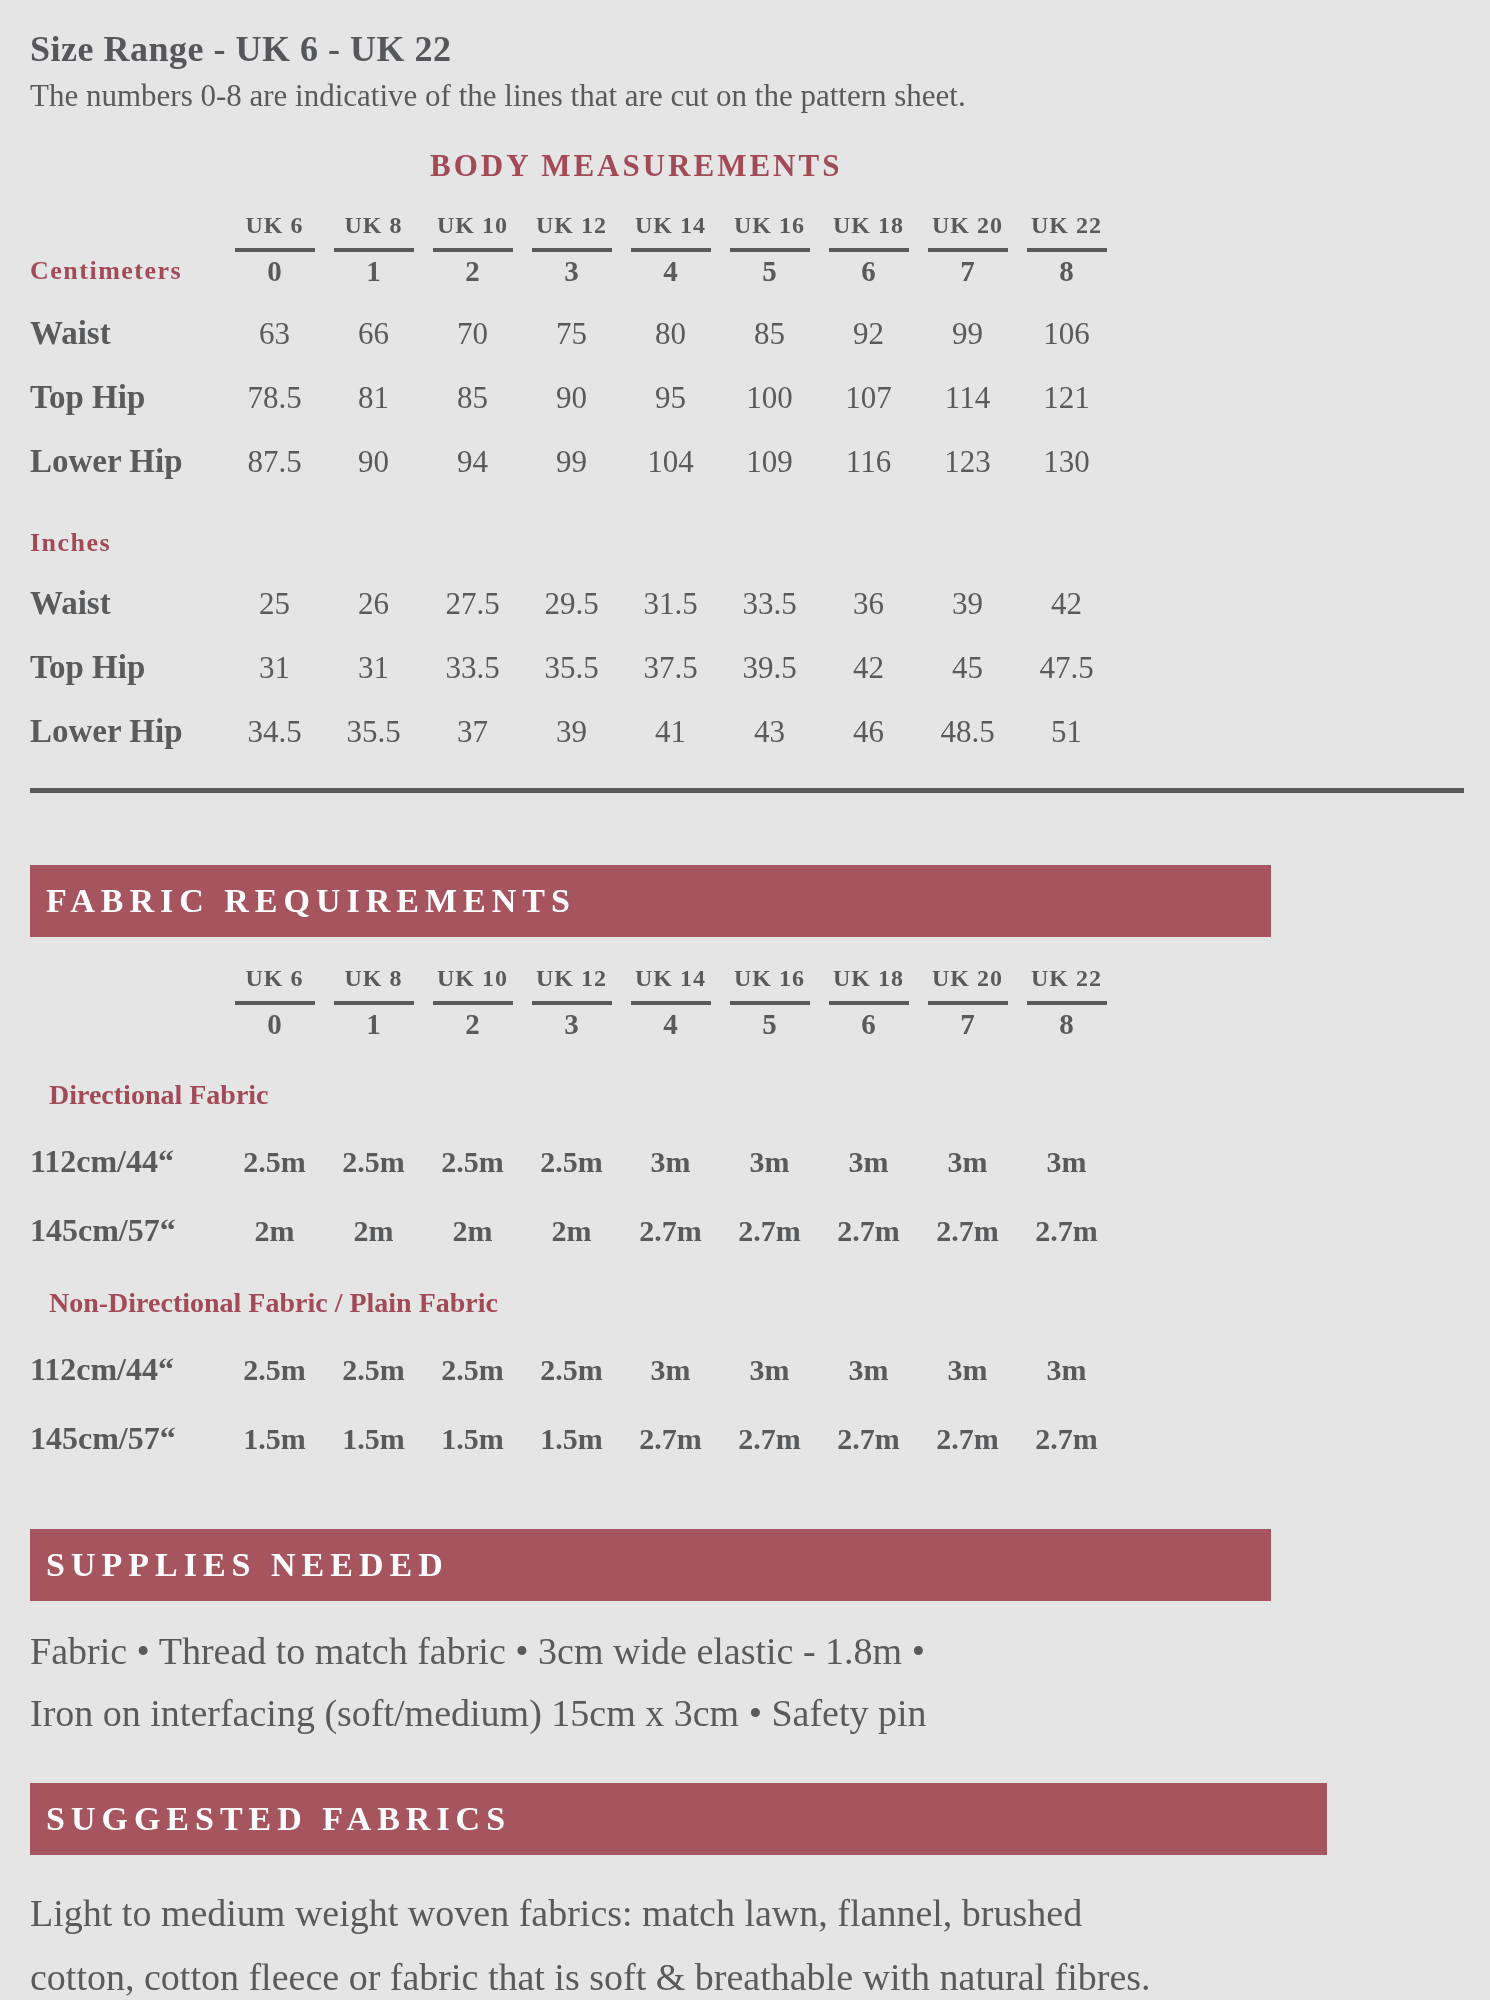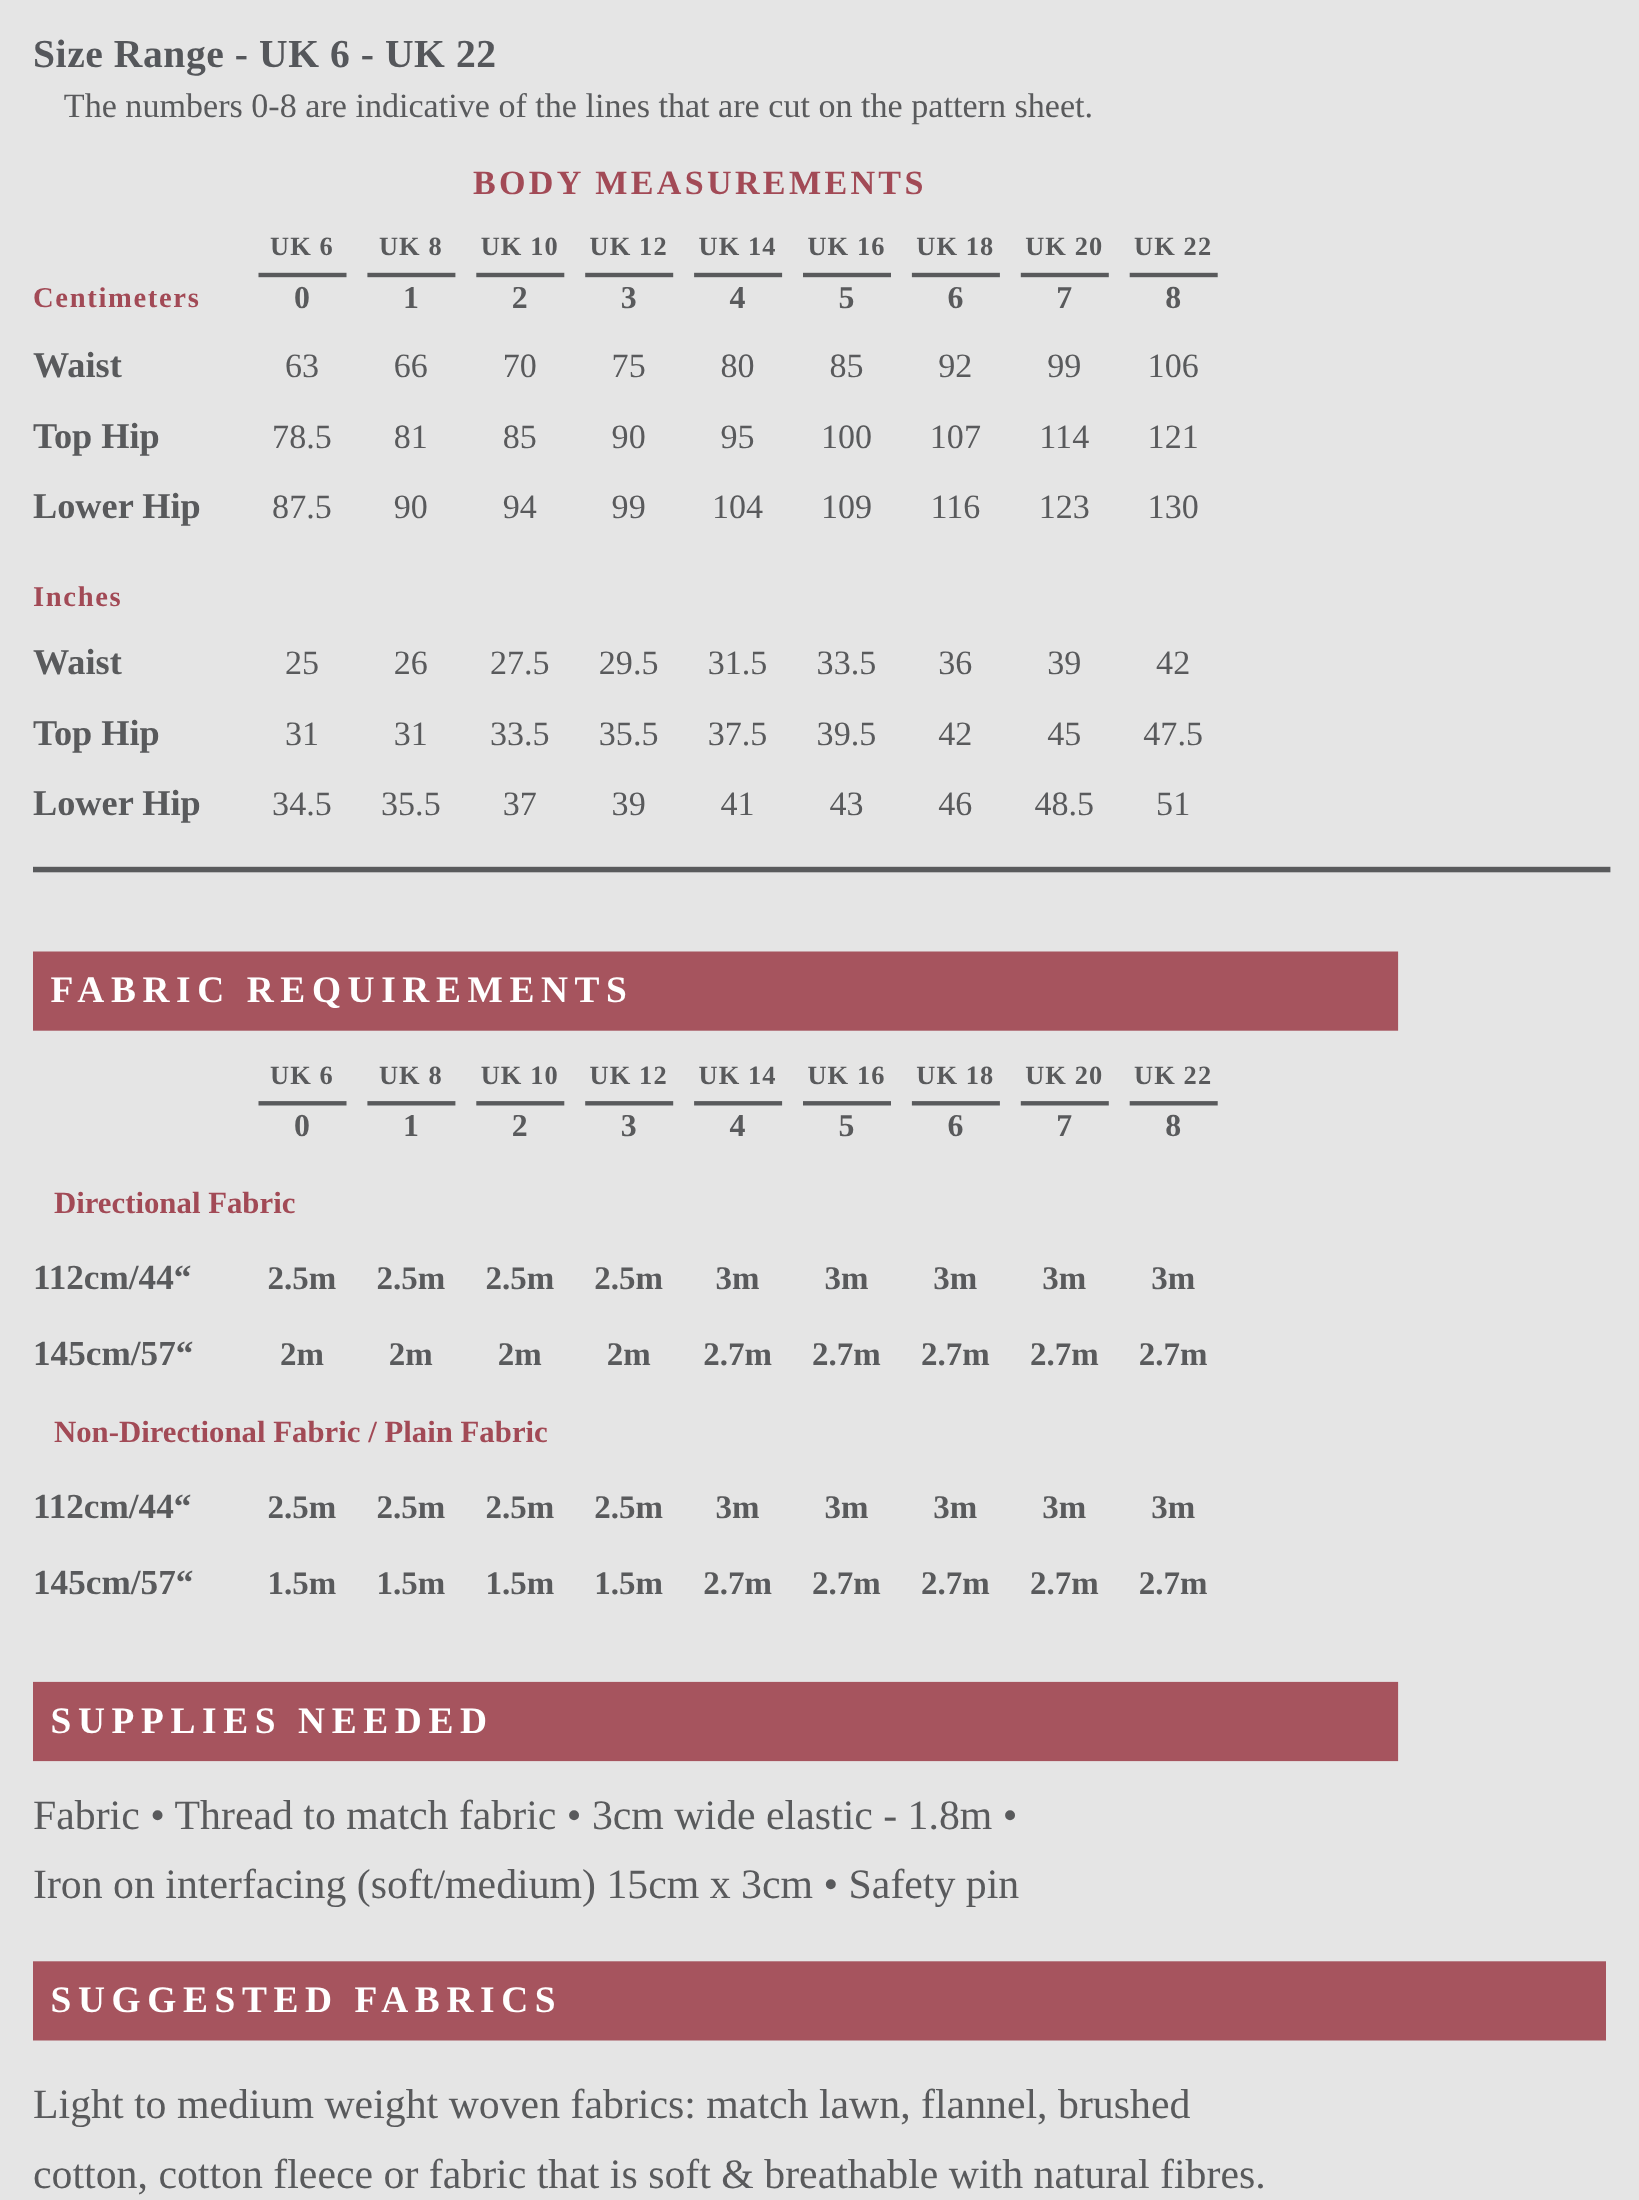--- a/index.html
+++ b/index.html
@@ -4,21 +4,21 @@
 <style>
   * { margin:0; padding:0; box-sizing:border-box; }
   html,body { background:#ffffff; }
   .page {
     position:relative; width:1490px; height:2000px; background:#e5e5e5;
     font-family:"Liberation Serif", serif; color:#595a5c; overflow:hidden;
   }
   .inner { padding:28px 30px 0 30px; }
 
   .title { font-size:36px; font-weight:bold; color:#55575b; letter-spacing:.5px; }
-  .subtitle { font-size:31px; margin-top:8px; color:#595a5c;margin-left:28px; }
+  .subtitle { font-size:31px; margin-top:8px; color:#595a5c; }
 
   .bm-heading { font-size:31px; font-weight:bold; color:#a24a56; letter-spacing:3px; margin:34px 0 0 400px; }
 
   .size-grid { display:grid; grid-template-columns:195px repeat(9,99px); align-items:end; margin-top:28px; }
   .size-col { display:flex; flex-direction:column; align-items:center; }
   .uk-label { font-size:24px; font-weight:bold; letter-spacing:1px; }
   .size-bar { width:80px; height:4px; background:#595a5c; margin-top:9px; }
   .cut-num { font-size:29px; font-weight:bold; margin-top:3px; }
   .corner-label { font-size:26px; font-weight:bold; color:#a24a56; letter-spacing:1.5px; padding-bottom:2px; }
 
@@ -27,21 +27,21 @@
   .mval { font-size:31px; text-align:center; }
 
   .unit-label { font-size:26px; font-weight:bold; color:#a24a56; letter-spacing:1.5px; margin-top:48px; }
 
   .divider { height:5px; background:#595a5c; margin-top:38px; width:1434px; }
 
   .banner {
     background:#a6545e; color:#ffffff; font-weight:bold; font-size:34px;
     letter-spacing:6px; padding:17px 0 17px 16px; width:1241px; margin-top:72px;
   }
-  .banner.wide { width:1430px; }
+  .banner.wide { width:1297px; }
 
   .fab-section-label { font-size:28px; font-weight:bold; color:#a24a56; margin-top:38px;margin-left:19px; }
   .fabrow { margin-top:32px; }
   .fabrow .row-label { font-size:32px; }
   .fabrow .mval { font-weight:bold; font-size:30px; }
 
   .body-text { font-size:38px; color:#595a5c; margin-top:28px; }
   .body-text + .body-text { margin-top:18px; }
   .suggested-text { font-size:38px; color:#595a5c; margin-top:26px; line-height:64px; width:1460px; }
 </style>

